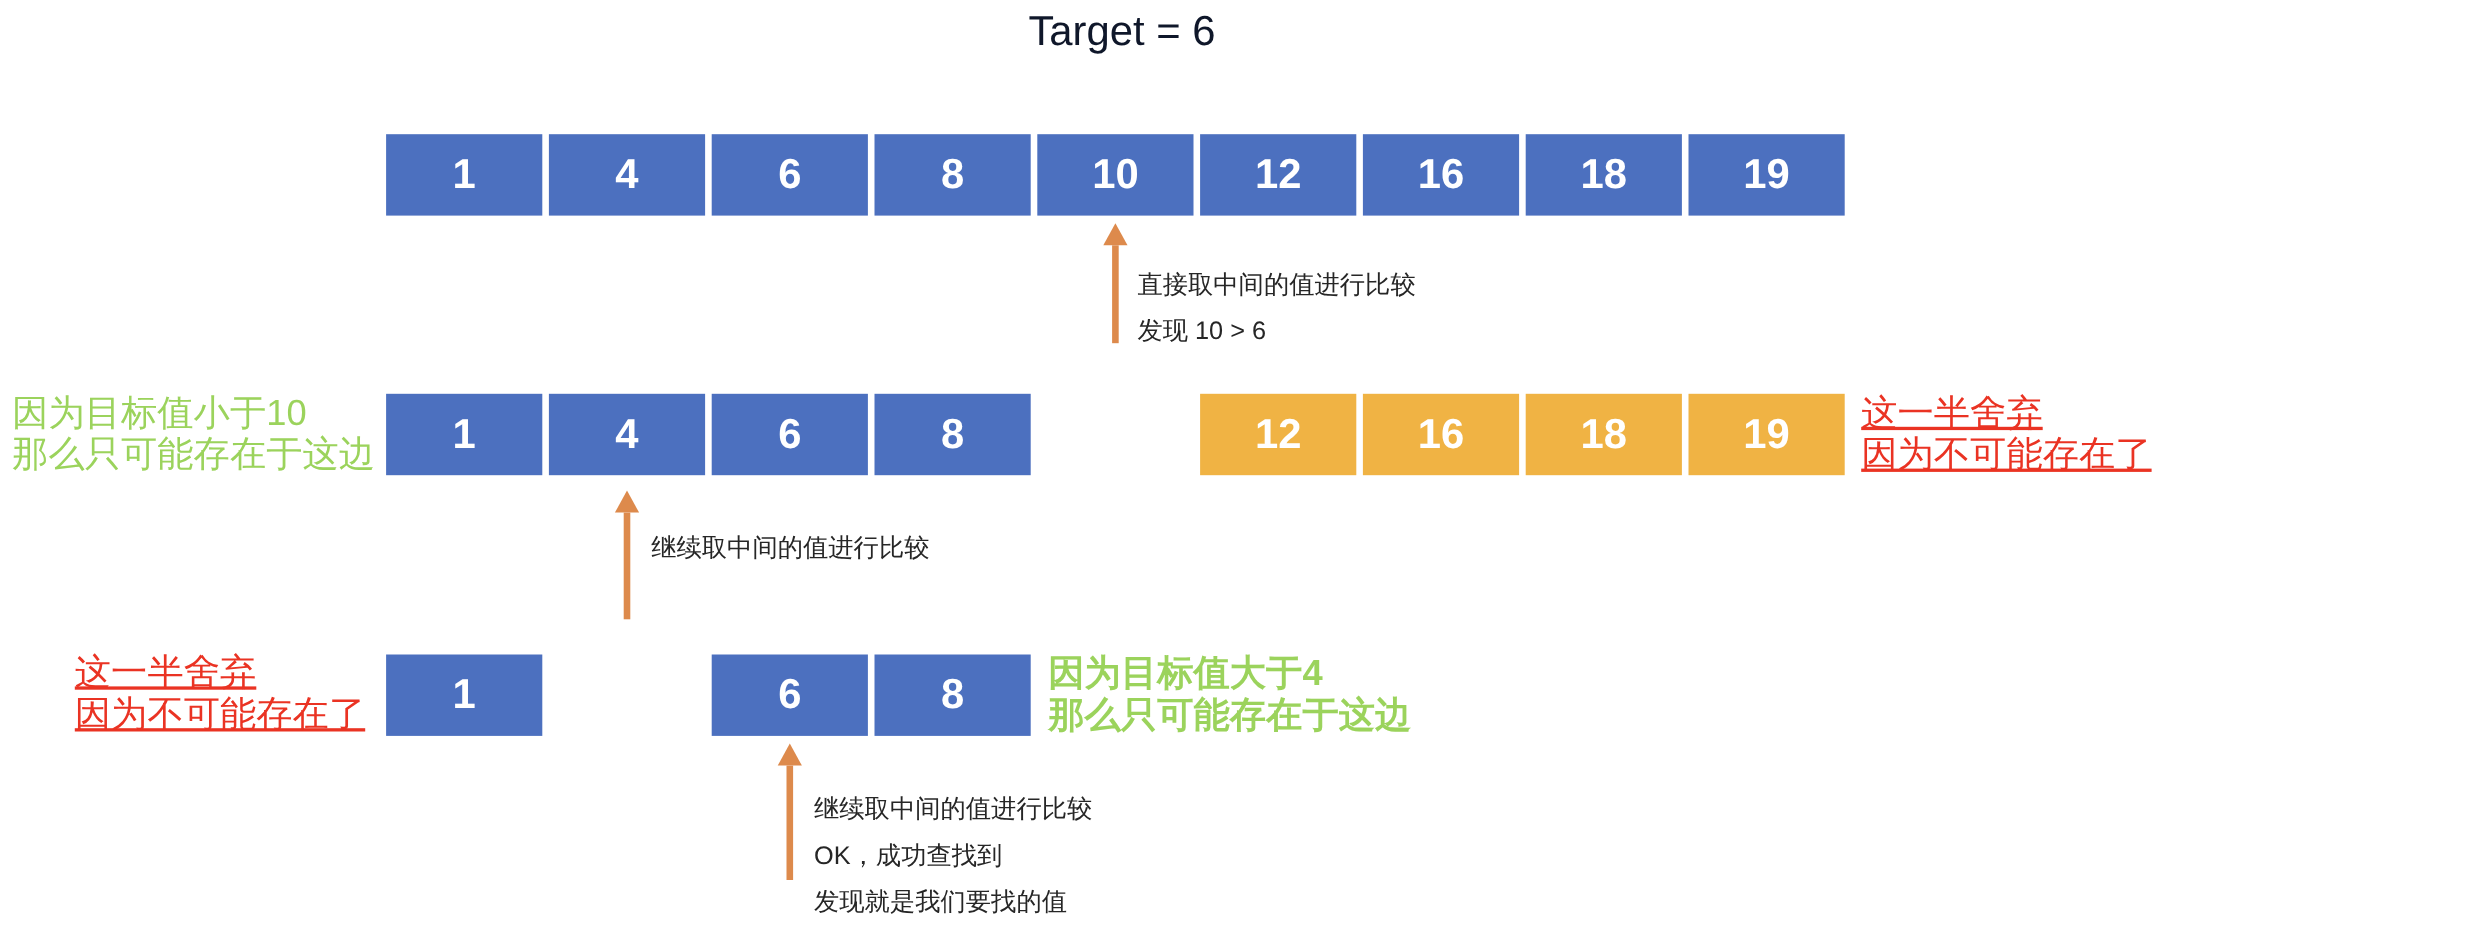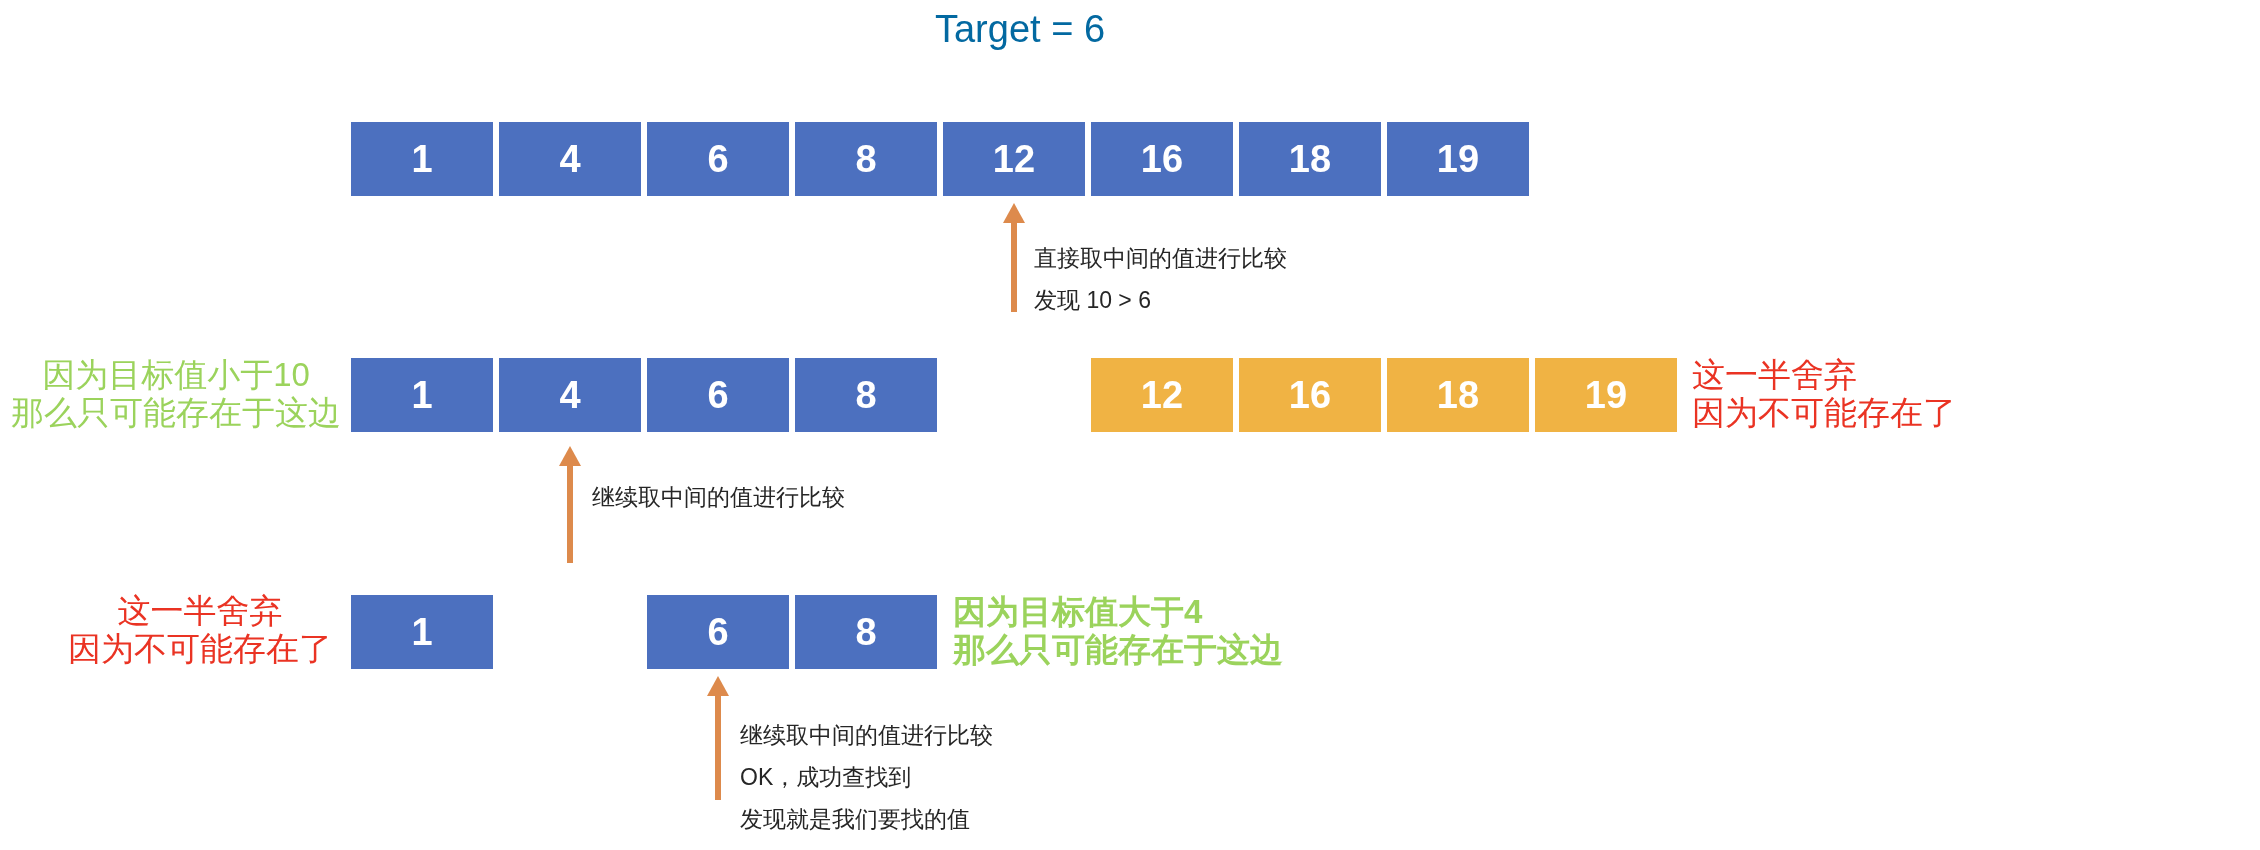--- a/index.html
+++ b/index.html
@@ -17,21 +17,21 @@
     position:relative;
     width:2260px;height:850px;
     background:#ffffff;
     overflow:hidden;
   }
   .title{
     position:absolute;
     left:1020px;top:8px;
     transform:translateX(-50%);
     font-size:38px;
-    color:#0369a1;
+    color:#0f172a;
     white-space:nowrap;
     text-align:center;
   }
   .arr{
     position:absolute;
     display:flex;
     gap:6px;
   }
   .cell{
     width:142px;height:74px;
@@ -61,35 +61,36 @@
     font-size:23px;
     line-height:42px;
     white-space:nowrap;
     color:var(--text-dark);
   }
   .note.side{
     font-size:33px;
     line-height:38px;
   }
   .note.green{color:var(--text-green);}
-  .note.red{color:var(--text-red);}
-  .note.ralign{text-align:center;}
+  .note.red{color:var(--text-red);text-decoration:underline;}
+  .note.ralign{text-align:left;}
 </style>
 </head>
 <body>
 
 <div class="canvas">
 
   <div class="title">Target = 6</div>
 
   <div class="arr" style="left:351px;top:122px;">
     <div class="cell blue">1</div>
     <div class="cell blue">4</div>
     <div class="cell blue">6</div>
     <div class="cell blue">8</div>
+    <div class="cell blue">10</div>
     <div class="cell blue">12</div>
     <div class="cell blue">16</div>
     <div class="cell blue">18</div>
     <div class="cell blue">19</div>
   </div>
 
   <div class="arrow" style="left:1003px;top:203px;height:109px;">
     <div class="head"></div>
     <div class="shaft"></div>
   </div>

